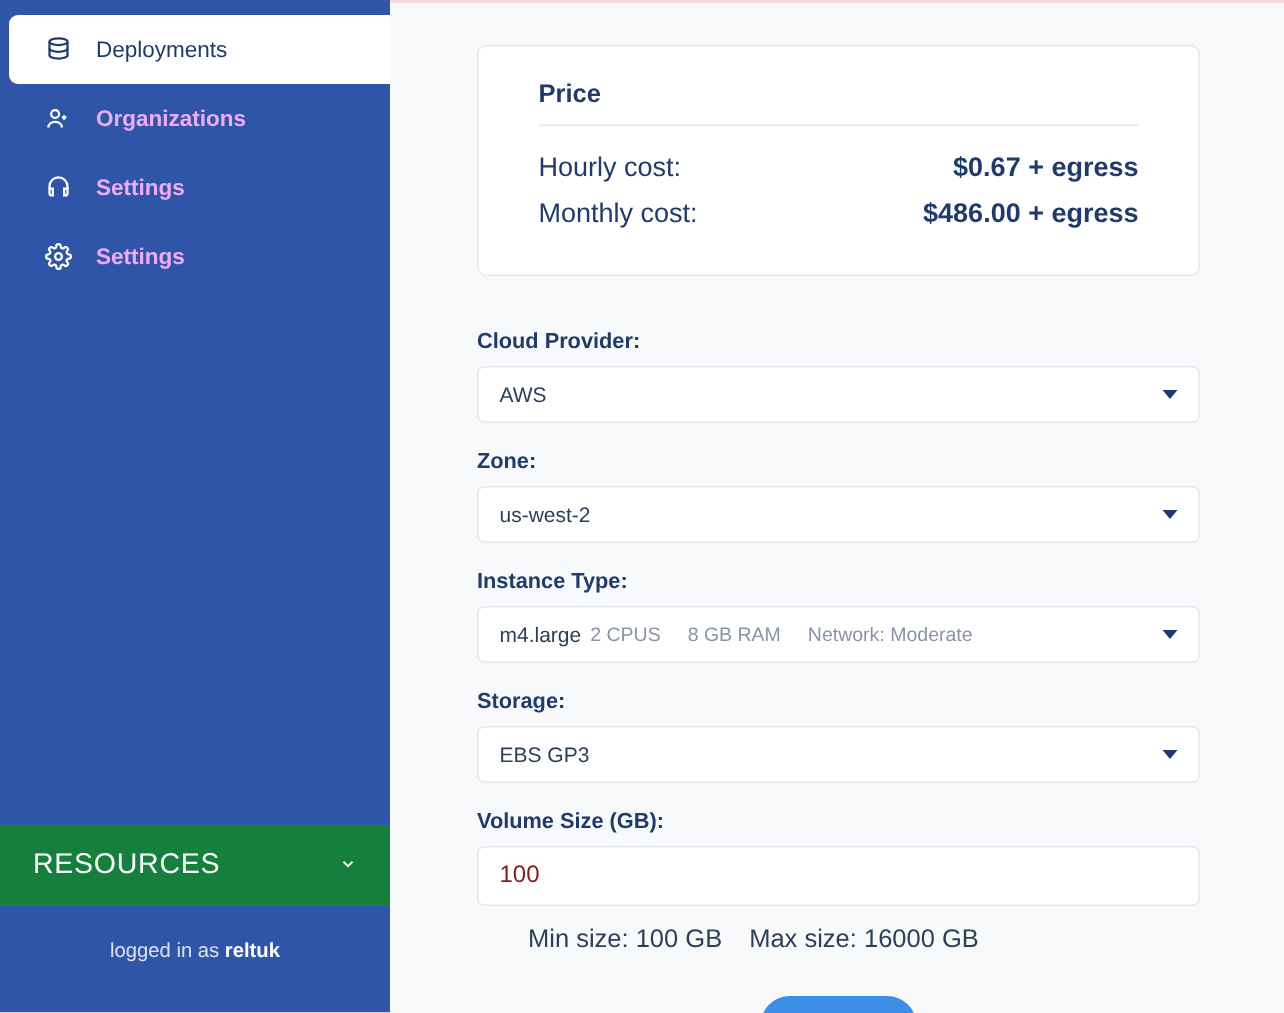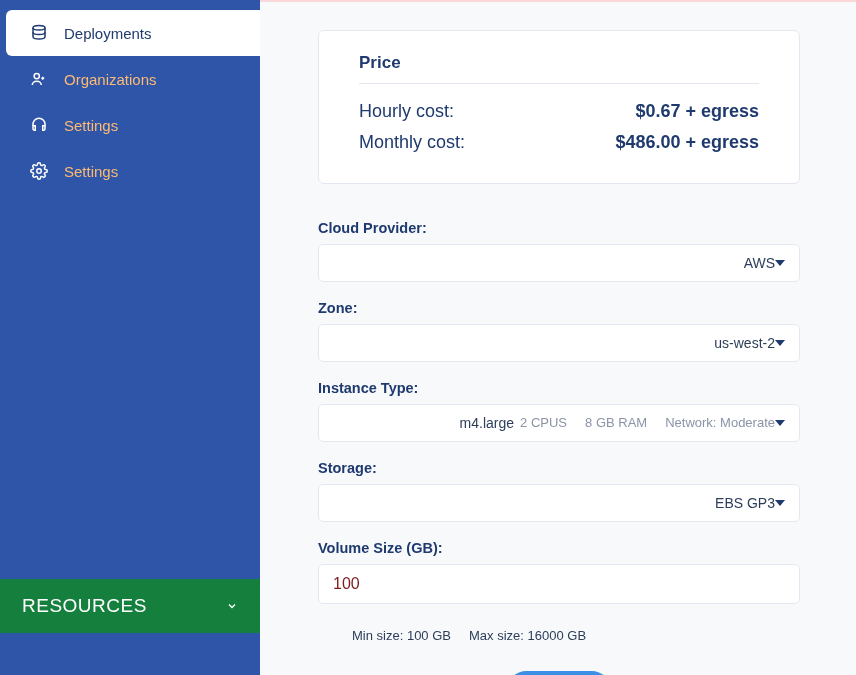--- a/index.html
+++ b/index.html
@@ -59,23 +59,24 @@
       display: flex;
       flex-direction: column;
       padding-top: 10px;
     }
     .nav-item {
       display: flex;
       align-items: center;
       gap: 16px;
       padding: 14px 24px;
       cursor: pointer;
-      color: #fdba74;
+      color: #f0abfc;
       font-size: 15px;
       margin-left: 6px;
+      font-weight: bold;
     }
     .nav-item.active {
       background: #fff;
       color: #1e3a6e;
       border-radius: 6px 0 0 6px;
       margin-left: 6px;
       margin-right: 0;
       font-weight: 500;
     }
     .nav-item.active .nav-icon { color: #1e3a6e; }
@@ -161,21 +162,21 @@
     .select-box, .input-box {
       width: 100%;
       border: 1px solid #e3e7ef;
       border-radius: 5px;
       background: #fff;
       padding: 10px 14px;
       font-size: 14px;
       color: #2c3e5a;
       display: flex;
       align-items: center;
-      justify-content: flex-end;
+      justify-content: space-between;
       cursor: pointer;
       position: relative;
     }
     .select-box.tall { padding: 10px 14px 10px 14px; align-items: center; }
     .instance-inner { display: flex; flex-direction: row; gap: 6px; }
     .instance-meta {
       display: flex;
       gap: 18px;
       color: #8a94a6;
       font-size: 13px;
@@ -191,22 +192,22 @@
       outline: none;
       width: 100%;
       font-size: 16px;
       color: #7f1d1d;
       background: transparent;
     }
     .hints {
       display: flex;
       gap: 18px;
       color: #2c3e5a;
-      font-size: 13px;
-      margin-top: 24px;
+      font-size: 17px;
+      margin-top: 12px;
       padding-left: 34px;
     }
     .next-wrap { text-align: center; margin-top: 28px; }
     .next-btn {
       background: #3d8ee6;
       color: #fff;
       border: none;
       border-radius: 22px;
       padding: 11px 36px;
       font-size: 15px;
@@ -269,20 +270,23 @@
   <div class="resources">
     <span>RESOURCES</span>
     <span>
       <svg class="chevron-down" viewBox="0 0 24 24" fill="none" stroke="#fff" stroke-width="2.5">
           <polyline points="6 9 12 15 18 9"></polyline>
         </svg>
     </span>
   </div>
 
   <div class="sidebar-footer">
+    <div class="logged-in">
+      <span>logged in as </span><strong>reltuk</strong>
+    </div>
   </div>
 </aside>
 
 <main class="main">
   <section class="price-card">
     <div class="price-title">Price</div>
     <div class="price-row">
       <span>Hourly cost:</span>
       <span class="val">$0.67 + egress</span>
     </div>

